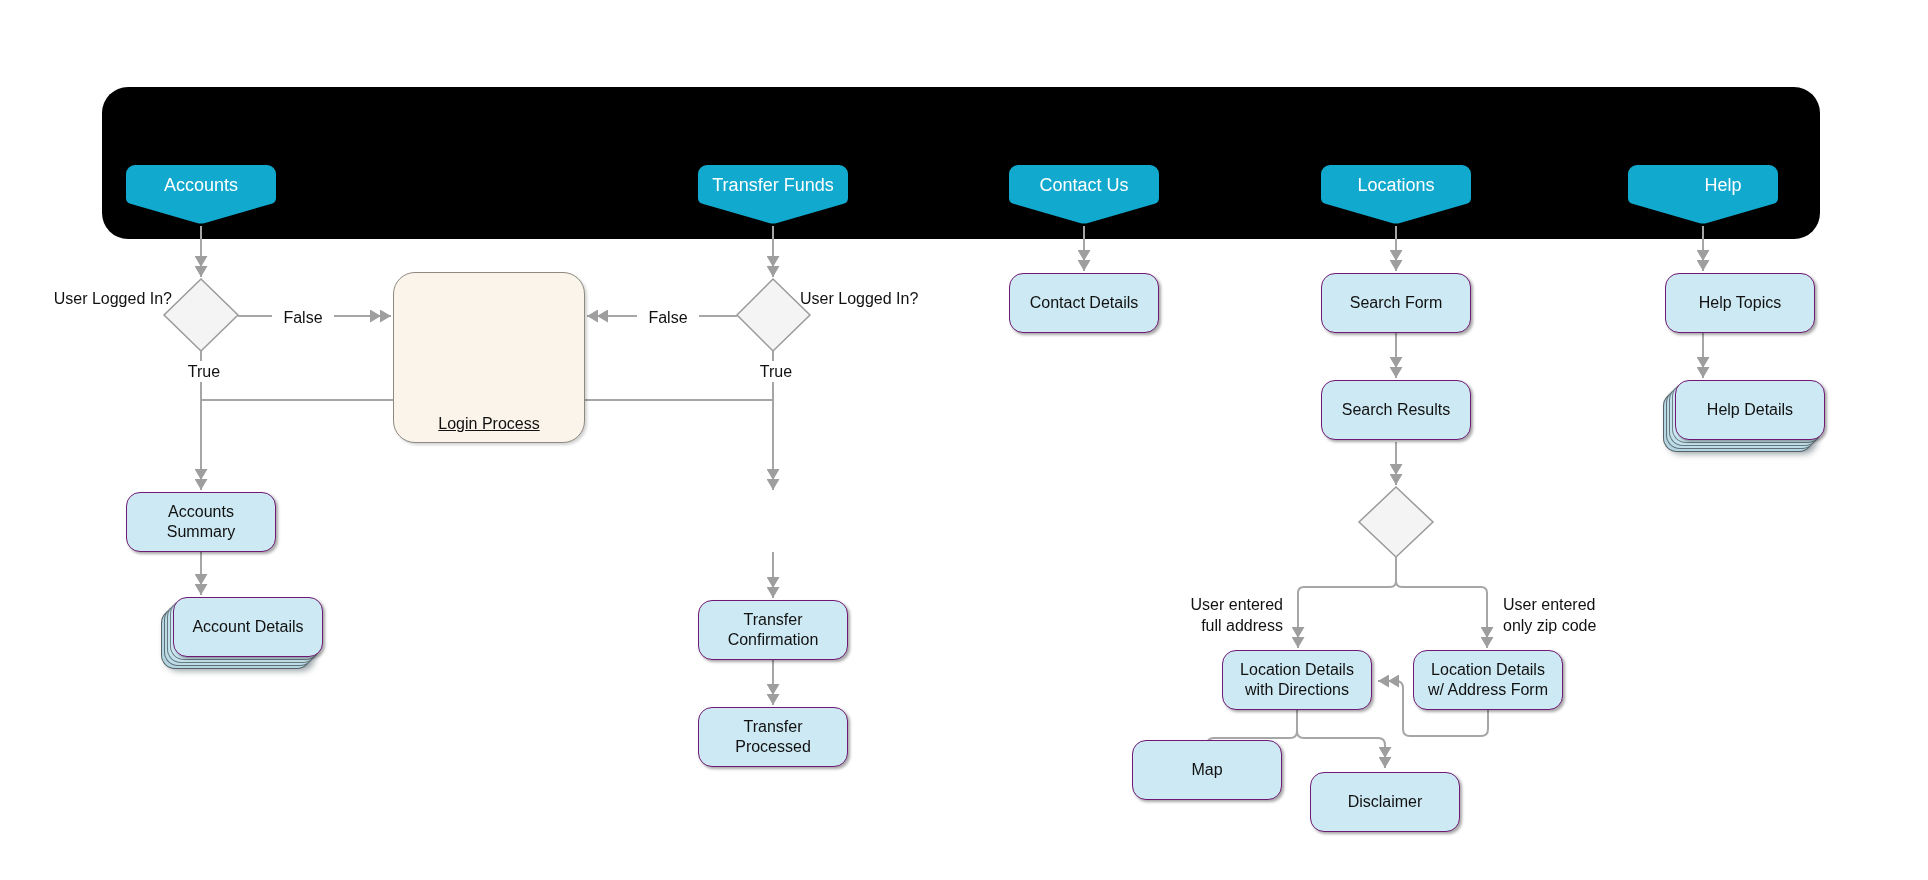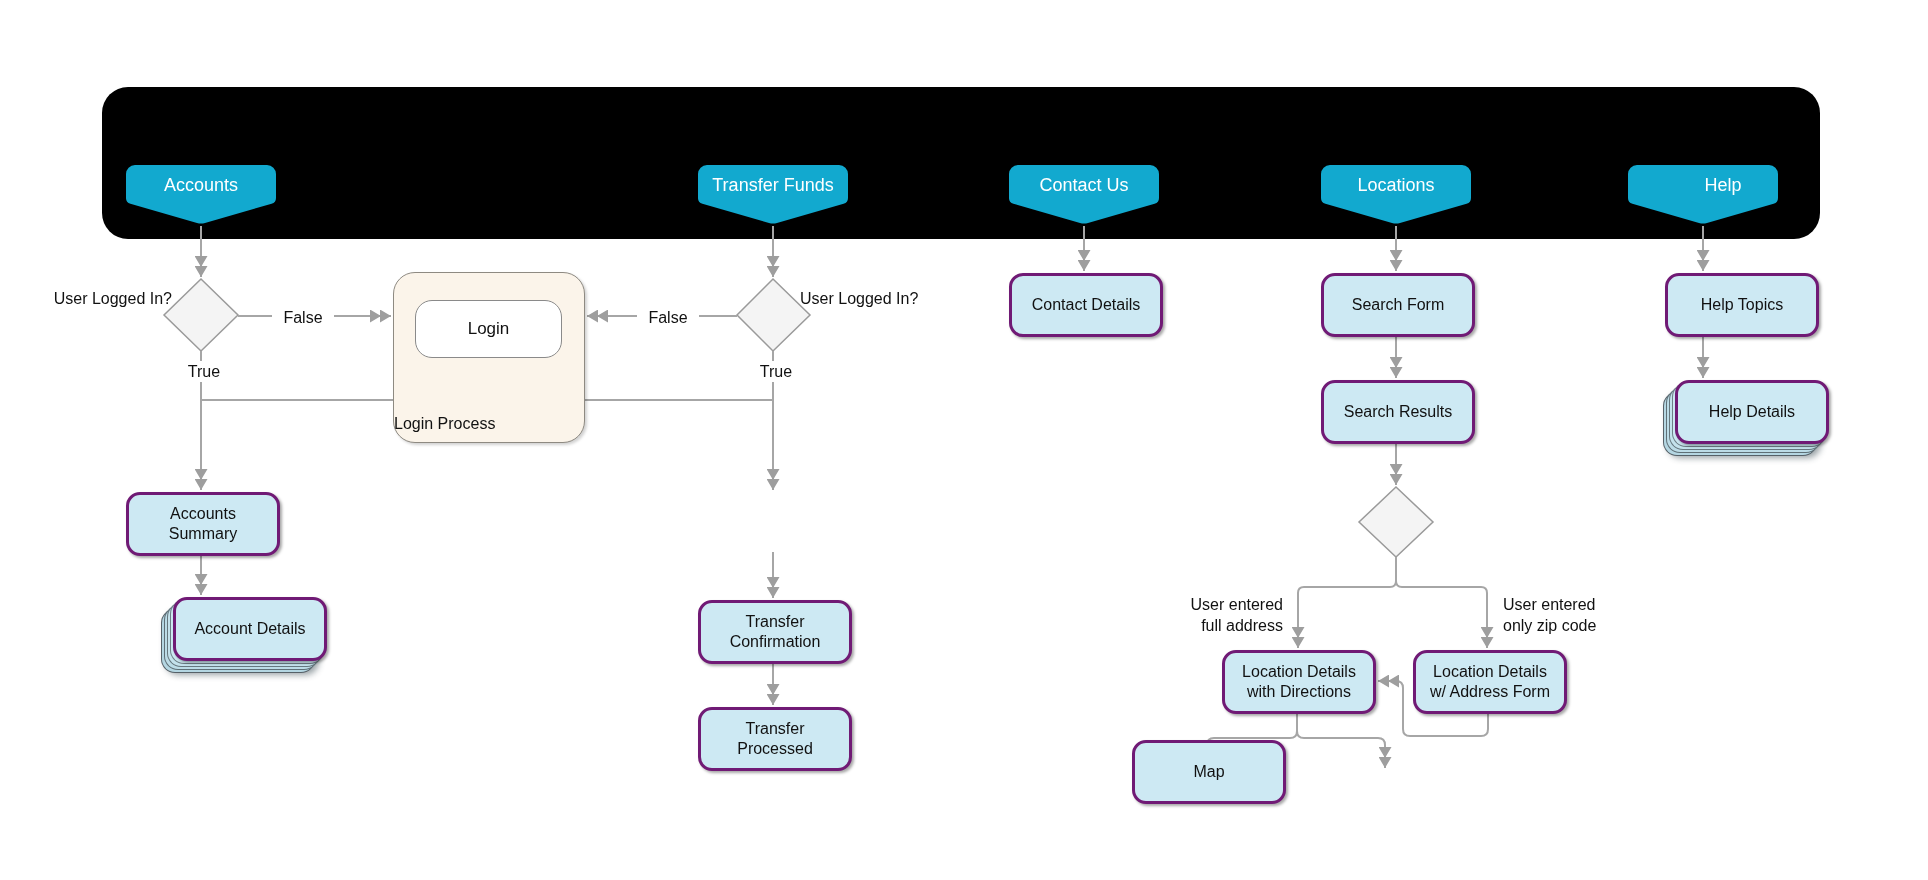--- a/index.html
+++ b/index.html
@@ -10,38 +10,38 @@
   
   .banner{position:absolute;left:102px;top:87px;width:1718px;height:152px;background:#000;border-radius:26px;}
   .banner-title{position:absolute;left:102px;top:98px;width:1718px;text-align:center;
     color:#000000;font-size:24px;letter-spacing:0.5px;}
   
   #shape-layer{position:absolute;left:0;top:0;z-index:2;pointer-events:none;}
   
   .tab-label{position:absolute;top:165px;height:40px;width:150px;line-height:40px;text-align:center;
     color:#fff;font-size:18px;z-index:3;}
   
-  .node{position:absolute;width:148px;height:58px;background:#cde9f3;border:3px solid #701a75;
+  .node{position:absolute;width:148px;height:58px;background:#cde9f3;border:1px solid #701a75;
     border-radius:14px;display:flex;align-items:center;justify-content:center;text-align:center;
     font-size:16px;line-height:20px;white-space:pre-line;z-index:3;
     box-shadow:2px 2px 3px rgba(0,0,0,0.35);}
   .stack{box-shadow:
       2px 2px 3px rgba(0,0,0,0.35),
       -3px 3px 0 -1px #cde9f3, -3px 3px 0 0 #6e7f86,
       -6px 6px 0 -1px #c4e2ec, -6px 6px 0 0 #66777e,
       -9px 9px 0 -1px #bcdce7, -9px 9px 0 0 #5e6f76,
       -12px 12px 0 -1px #b4d6e2, -12px 12px 0 0 #566168,
       -8px 14px 6px rgba(30,50,60,0.45); margin-left: 47px;}
   
   .group-box{position:absolute;left:393px;top:272px;width:190px;height:169px;background:#fbf4ea;
     border:1.5px solid #8e8a82;border-radius:22px;z-index:3;box-shadow:2px 2px 3px rgba(0,0,0,0.18);}
   .login-box{position:absolute;left:21px;top:27px;width:145px;height:56px;background:#fff;
     border:1px solid #8a8a8a;border-radius:17px;display:flex;align-items:center;justify-content:center;
     font-size:17px;}
-  .group-label{position:absolute;left:0;top:142px;width:100%;font-size:16px;}
+  .group-label{position:absolute;left:0;top:142px;width:100%;text-align:center;font-size:16px;text-decoration:underline;}
   
   .flabel{position:absolute;font-size:16px;line-height:21px;z-index:3;white-space:pre-line;}
   .on-line{background:#fff;padding:0 3px;text-align:center;}
 </style>
 </head>
 <body>
 
 <div id="canvas">
 
   <div class="banner"></div>
@@ -104,21 +104,20 @@
     </g>
   </svg>
 
   <div class="tab-label" style="left:126px;">Accounts</div>
   <div class="tab-label" style="left:698px;">Transfer Funds</div>
   <div class="tab-label" style="left:1009px;">Contact Us</div>
   <div class="tab-label" style="left:1321px;">Locations</div>
   <div class="tab-label" style="left:1628px;padding-left:20px;">Help</div>
 
   <div class="group-box">
-    <div class="login-box">Login</div>
     <div class="group-label">Login Process</div>
   </div>
 
   <div class="flabel" style="left:30px;top:288px;width:142px;text-align:right;">User Logged In?</div>
   <div class="flabel" style="left:800px;top:288px;width:160px;">User Logged In?</div>
   <div class="flabel on-line" style="left:272px;top:307px;width:56px;">False</div>
   <div class="flabel on-line" style="left:637px;top:307px;width:56px;">False</div>
   <div class="flabel on-line" style="left:176px;top:361px;width:50px;">True</div>
   <div class="flabel on-line" style="left:748px;top:361px;width:50px;">True</div>
   <div class="flabel" style="left:1143px;top:594px;width:140px;text-align:right;">User entered
@@ -134,16 +133,17 @@
   <div class="node" style="left:698px;top:707px;">Transfer
 Processed</div>
   <div class="node" style="left:1009px;top:273px;">Contact Details</div>
   <div class="node" style="left:1321px;top:273px;">Search Form</div>
   <div class="node" style="left:1321px;top:380px;">Search Results</div>
   <div class="node" style="left:1222px;top:650px;">Location Details
 with Directions</div>
   <div class="node" style="left:1413px;top:650px;">Location Details
 w/ Address Form</div>
   <div class="node" style="left:1132px;top:740px;">Map</div>
+  <div class="node" style="left:1310px;top:772px;">Disclaimer</div>
   <div class="node" style="left:1628px;top:273px;margin-left:37px;">Help Topics</div>
   <div class="node stack" style="left:1628px;top:380px;">Help Details</div>
 
 </div>
 
 </body></html>

